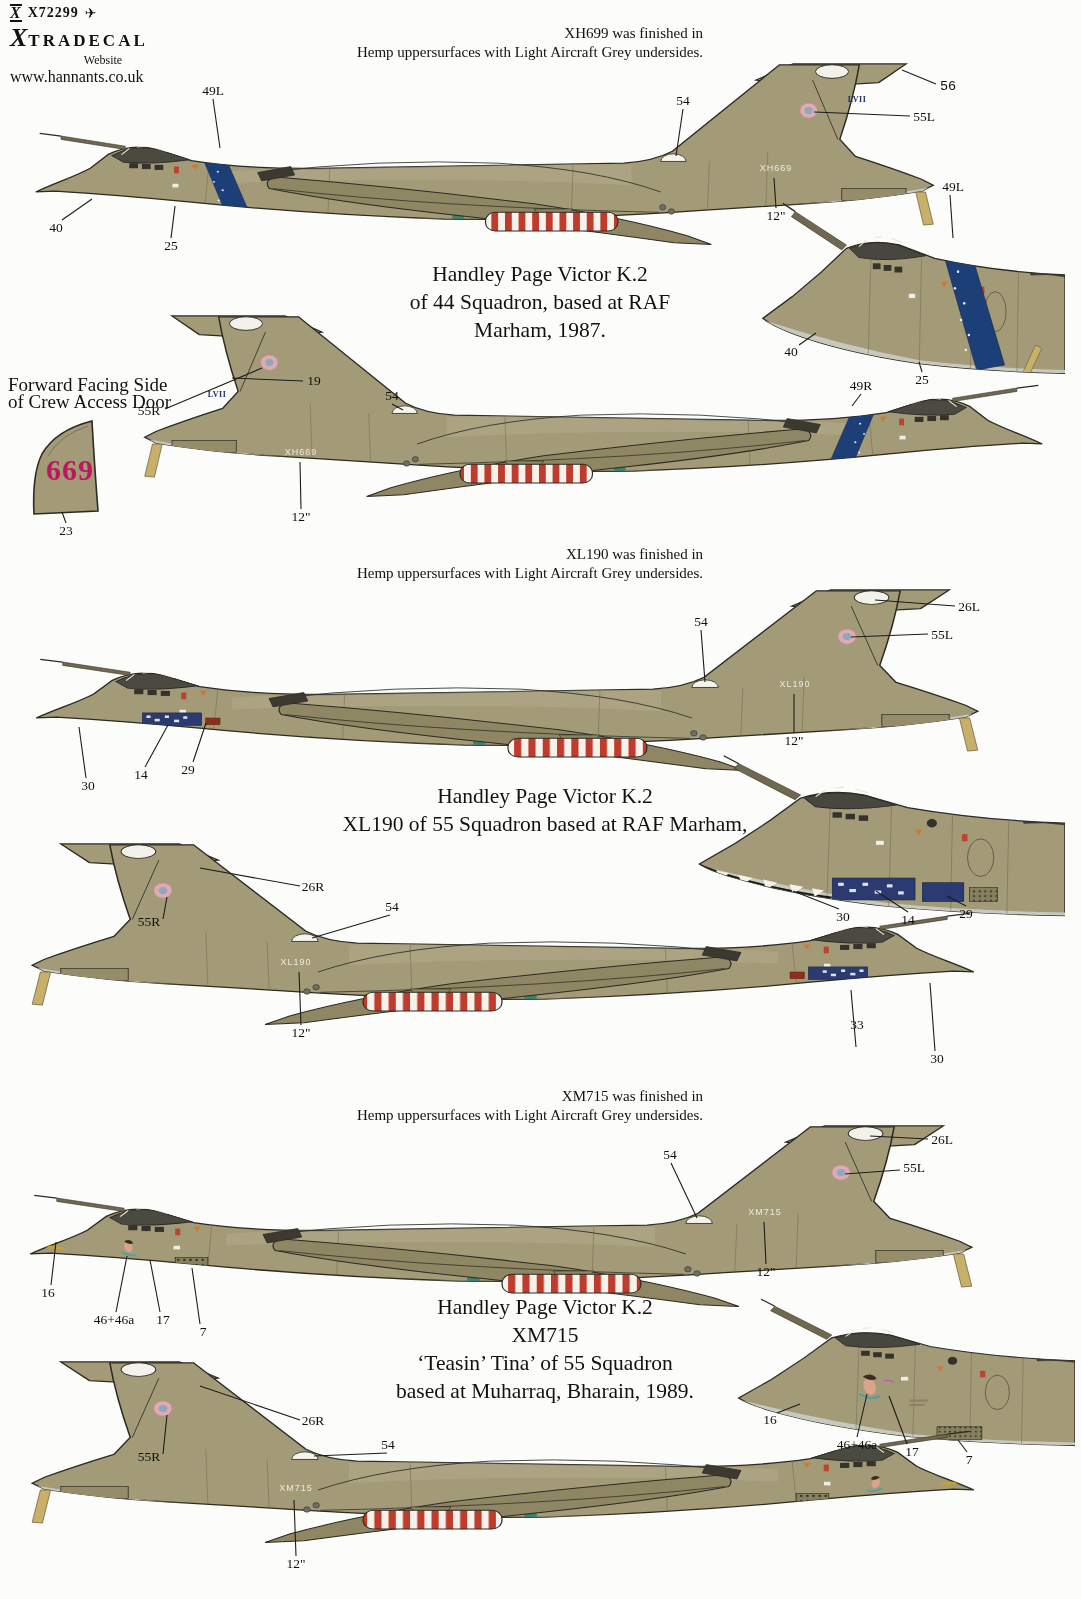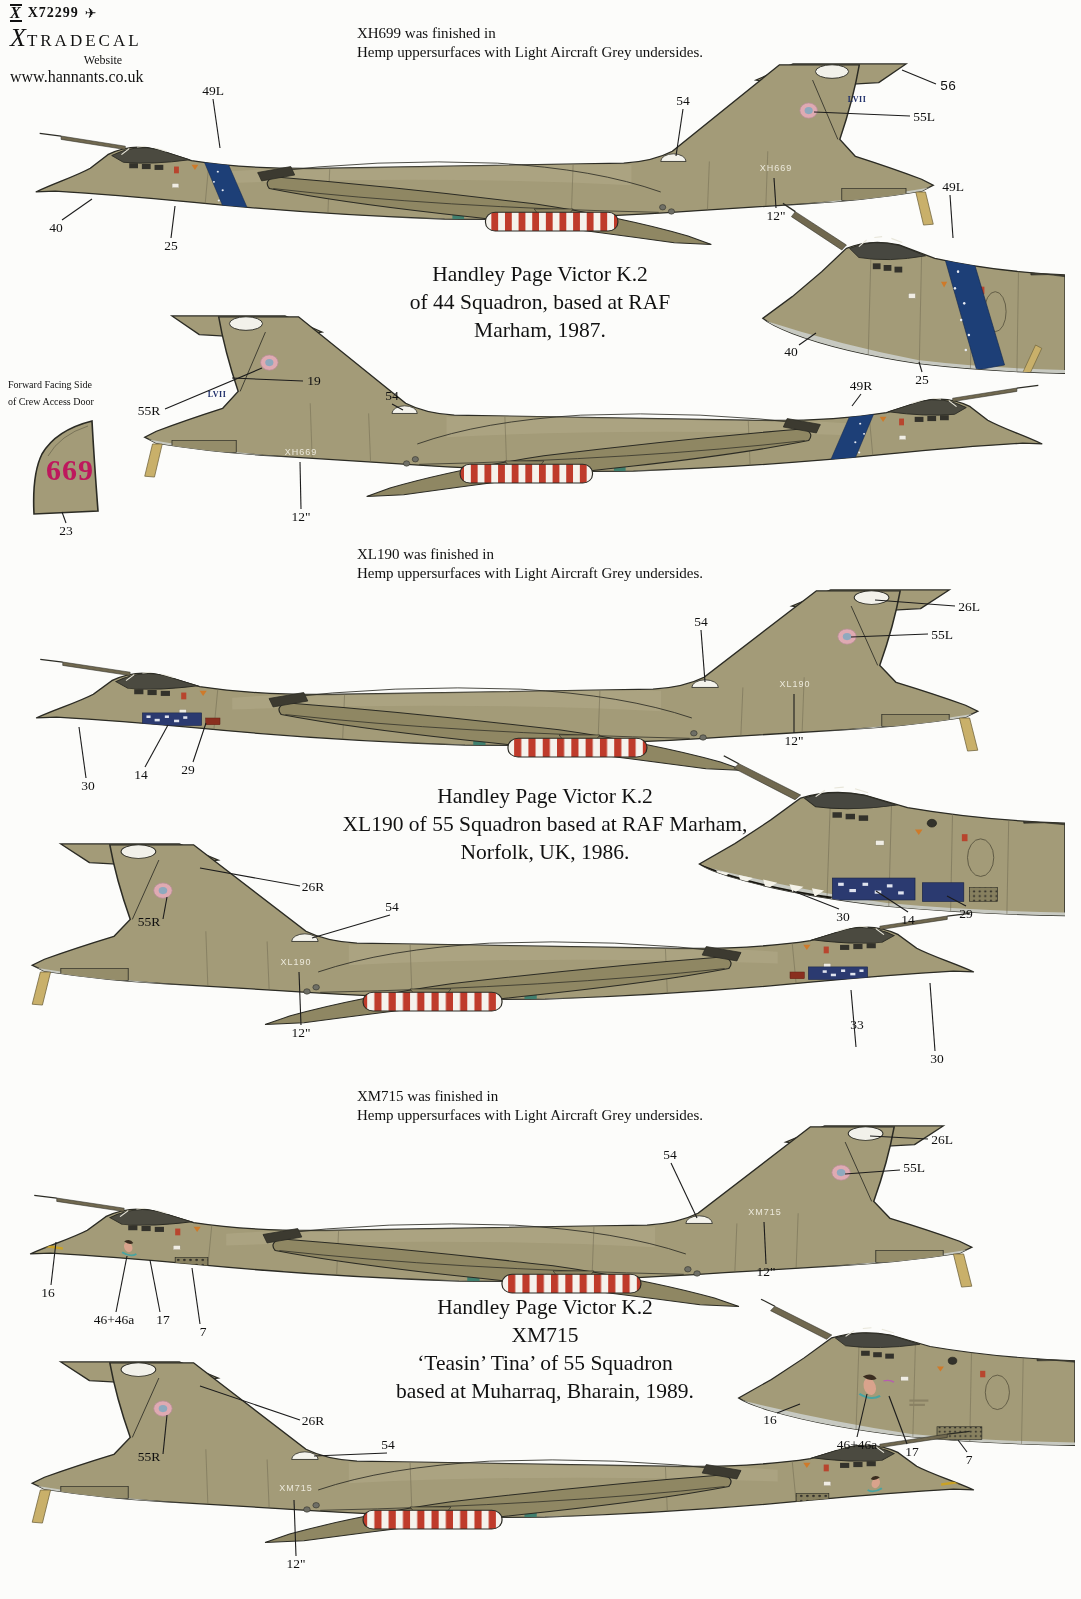--- a/index.html
+++ b/index.html
@@ -3,32 +3,32 @@
 <meta charset="utf-8">
 <style>
   *{margin:0;padding:0;box-sizing:border-box}
   body{margin:0;background:#9a9a9a;font-family:"Liberation Serif","DejaVu Serif",serif}
   #canvas{position:relative;width:1081px;height:1599px;background:#fcfcfa;overflow:hidden;color:#111}
   .psvg{position:absolute}
   #brand{position:absolute;left:10px;top:4px;width:186px;text-align:center}
   .b-row1{display:flex;align-items:center;justify-content:flex-start;gap:6px;font-weight:bold;font-size:14px;letter-spacing:1px}
   .b-x{font-style:italic;font-weight:bold;font-size:16px;border-top:2px solid #111;border-bottom:2px solid #111;line-height:14px}
   .b-plane{font-family:"DejaVu Sans",sans-serif;font-size:14px}
-  .b-row2{font-weight:normal;font-size:17px;letter-spacing:3px;text-align:left;margin-top:1px}
+  .b-row2{font-weight:bold;font-size:17px;letter-spacing:3px;text-align:left;margin-top:1px}
   .b-row2::first-letter{font-size:26px;font-style:italic;letter-spacing:1px}
   .b-row3{font-size:12px;margin-top:0px}
   .b-row4{font-size:16px;margin-top:0px;text-align:left}
-  .note{position:absolute;transform:translateX(-50%);text-align:left}
+  .note{position:absolute;transform:translateX(-50%);text-align:right}
   .note-line{font-size:15px;line-height:19px;white-space:nowrap}
   .caption{position:absolute;transform:translateX(-50%);text-align:center}
   .caption-line{font-size:21.5px;line-height:28px;white-space:nowrap}
   .callout{position:absolute;transform:translate(-50%,-50%);font-size:13.5px;white-space:nowrap;color:#101010}
   .serial{position:absolute;transform:translate(-50%,-50%);font-family:"Liberation Sans","DejaVu Sans",sans-serif;font-size:9px;letter-spacing:1px;color:#ece9db}
   .fincode{position:absolute;transform:translate(-50%,-50%);font-family:"Liberation Serif",serif;font-weight:bold;font-size:8px;letter-spacing:.5px;color:#20306b}
-  #door-note{position:absolute;left:8px;top:377px;font-size:10px;line-height:16.5px}
+  #door-note{position:absolute;left:8px;top:377px;font-size:19px;line-height:16.5px}
   #door-number{position:absolute;left:70px;top:470px;transform:translate(-50%,-50%);font-size:30px;font-weight:bold;color:#be185d;letter-spacing:1px}
   #leader-lines{position:absolute;left:0;top:0;pointer-events:none}
   #leader-lines line{stroke:#1c1c1c;stroke-width:1.1}
 </style>
 </head>
 <body>
 
 <div id="canvas">
 
   <svg style="position:absolute;width:0;height:0" aria-hidden="true">
@@ -394,21 +394,20 @@
       <div class="note-line">Hemp uppersurfaces with Light Aircraft Grey undersides.</div>
     </div>
     <div class="caption" style="left: 540px; top: 260px;">
       <div class="caption-line">Handley Page Victor K.2</div>
       <div class="caption-line">of 44 Squadron, based at RAF</div>
       <div class="caption-line">Marham, 1987.</div>
     </div>
     <div class="caption" style="left: 545px; top: 782px;">
       <div class="caption-line">Handley Page Victor K.2</div>
       <div class="caption-line">XL190 of 55 Squadron based at RAF Marham,</div>
-      <div class="caption-line">Norfolk, UK, 1986.</div>
     </div>
     <div class="caption" style="left: 545px; top: 1293px;">
       <div class="caption-line">Handley Page Victor K.2</div>
       <div class="caption-line">XM715</div>
       <div class="caption-line">‘Teasin’ Tina’ of 55 Squadron</div>
       <div class="caption-line">based at Muharraq, Bharain, 1989.</div>
     </div>
   </div>
 
 </body></html>

